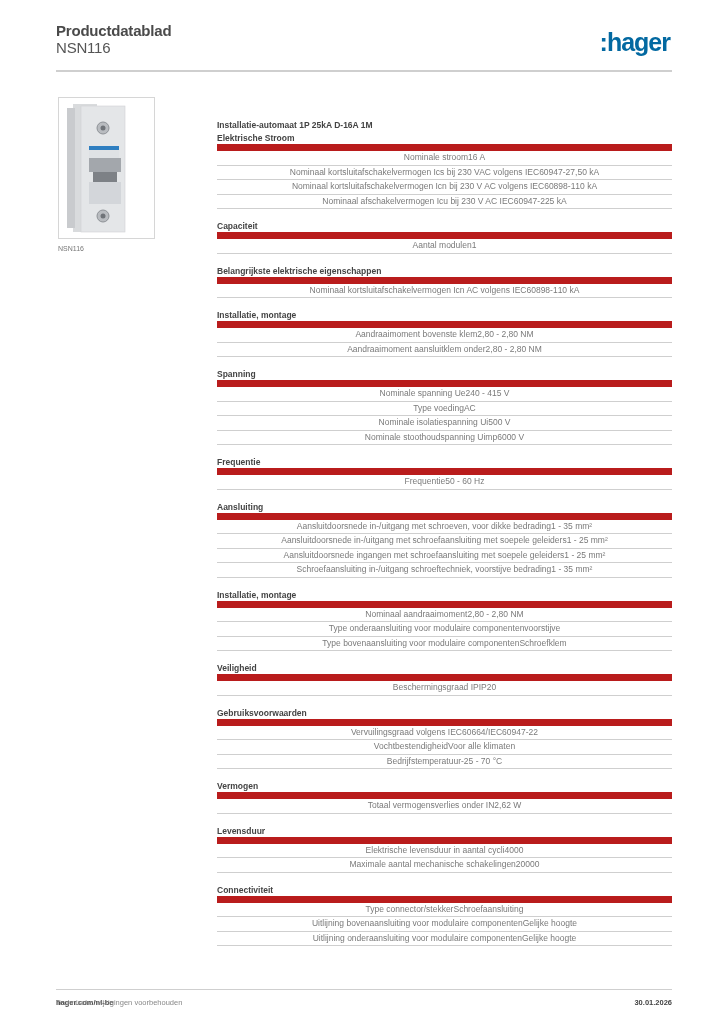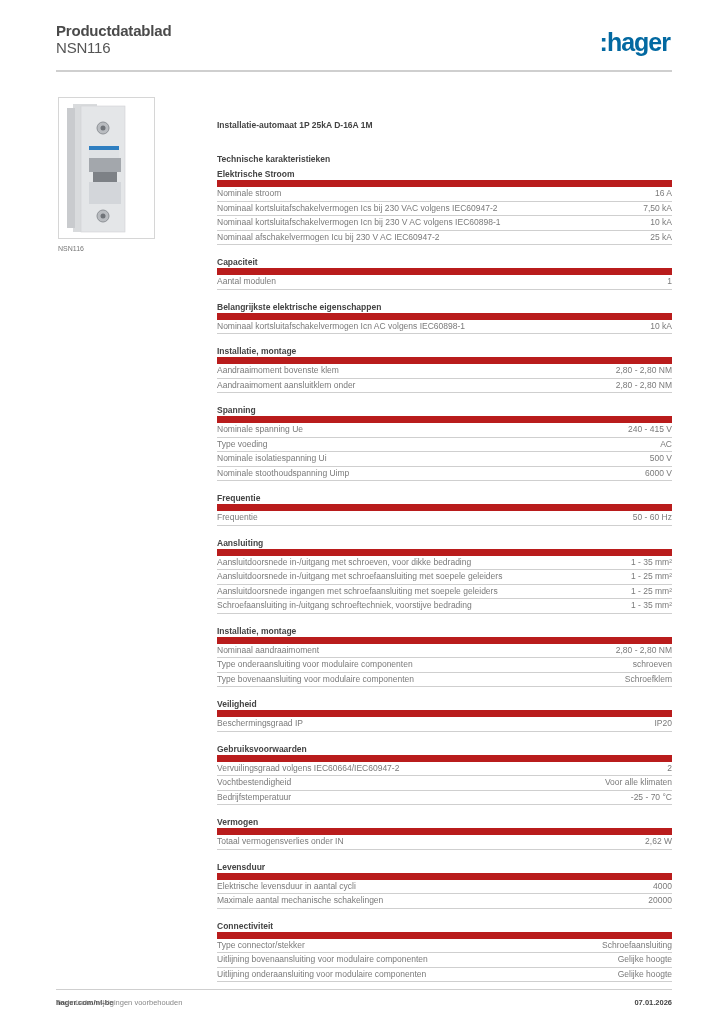--- a/index.html
+++ b/index.html
@@ -10,21 +10,21 @@
     .logo { position: absolute; right: 2px; top: 6px; font-size: 25px; font-weight: bold; color: #0369a1; letter-spacing: -1px; }
     .header-rule { position: absolute; left: 56px; top: 70px; width: 616px; height: 2px; background: #cfcfcf; }
     .product-image { position: absolute; left: 58px; top: 97px; width: 95px; height: 140px; border: 1px solid #d6d6d6; background: #fff; }
     .image-caption { position: absolute; left: 58px; top: 245px; font-size: 7px; color: #777; }
     .content { position: absolute; left: 217px; top: 96px; width: 455px; margin-top: 24px; }
     .product-name { font-size: 8.5px; font-weight: bold; color: #444; height: 12px; }
     .tech-heading { font-size: 8.5px; font-weight: bold; color: #444; margin-top: 22px; height: 14px; }
     .section { margin-top: 11px; }
     .section:first-of-type { margin-top: 0; }
     .section-title { font-size: 8.5px; font-weight: bold; color: #444; height: 12px; line-height: 12px; border-bottom: 7px solid #b91c1c; }
-    .row { display: flex; justify-content: space-between; font-size: 8.5px; color: #7a7a7a; height: 13.5px; line-height: 13.5px; border-bottom: 1px solid #cfcfcf; }
+    .row { display: flex; justify-content: center; font-size: 8.5px; color: #7a7a7a; height: 13.5px; line-height: 13.5px; border-bottom: 1px solid #cfcfcf; }
     .row .val { text-align: right; white-space: nowrap; }
     .footer-rule { position: absolute; left: 56px; top: 989px; width: 616px; height: 1px; background: #cfcfcf; }
     .footer { position: absolute; left: 56px; top: 998px; width: 616px; font-size: 7.5px; }
     .footer-left { position: absolute; left: 0; font-weight: bold; color: #444; }
     .footer-center { position: absolute; left: 0; width: 616px; text-align: left; color: #888; }
     .footer-right { position: absolute; right: 0; font-weight: bold; color: #444; }
   </style>
 </head>
 <body>
 
@@ -48,21 +48,20 @@
     <rect x="34" y="74" width="24" height="10" fill="#7d8186"></rect>
     <rect x="30" y="84" width="32" height="22" fill="#d3d6da"></rect>
     <circle cx="44" cy="118" r="6" fill="#b9bcc0" stroke="#8e9297" stroke-width="1"></circle>
     <circle cx="44" cy="118" r="2.5" fill="#6f7378"></circle>
   </svg>
 </div>
 <div class="image-caption">NSN116</div>
 
 <div class="content">
   <div class="product-name">Installatie-automaat 1P 25kA  D-16A 1M</div>
-  <div class="tech-heading">Technische karakteristieken</div>
   <div id="sections">
       <div class="section">
         <div class="section-title">Elektrische Stroom</div>
         <div class="row">
           <span class="lbl">Nominale stroom</span>
           <span class="val">16 A</span>
         </div>
         <div class="row">
           <span class="lbl">Nominaal kortsluitafschakelvermogen Ics bij 230 VAC volgens IEC60947-2</span>
           <span class="val">7,50 kA</span>
@@ -147,21 +146,21 @@
         </div>
       </div>
       <div class="section">
         <div class="section-title">Installatie, montage</div>
         <div class="row">
           <span class="lbl">Nominaal aandraaimoment</span>
           <span class="val">2,80 - 2,80 NM</span>
         </div>
         <div class="row">
           <span class="lbl">Type onderaansluiting voor modulaire componenten</span>
-          <span class="val">schroeven</span>
+          <span class="val">voorstijve</span>
         </div>
         <div class="row">
           <span class="lbl">Type bovenaansluiting voor modulaire componenten</span>
           <span class="val">Schroefklem</span>
         </div>
       </div>
       <div class="section">
         <div class="section-title">Veiligheid</div>
         <div class="row">
           <span class="lbl">Beschermingsgraad IP</span>
@@ -216,14 +215,14 @@
           <span class="val">Gelijke hoogte</span>
         </div>
       </div>
     </div>
 </div>
 
 <div class="footer-rule"></div>
 <div class="footer">
   <span class="footer-left">hager.com/nl-be</span>
   <span class="footer-center">Technische wijzigingen voorbehouden</span>
-  <span class="footer-right">07.01.2026</span>
+  <span class="footer-right">30.01.2026</span>
 </div>
 
 </body></html>

